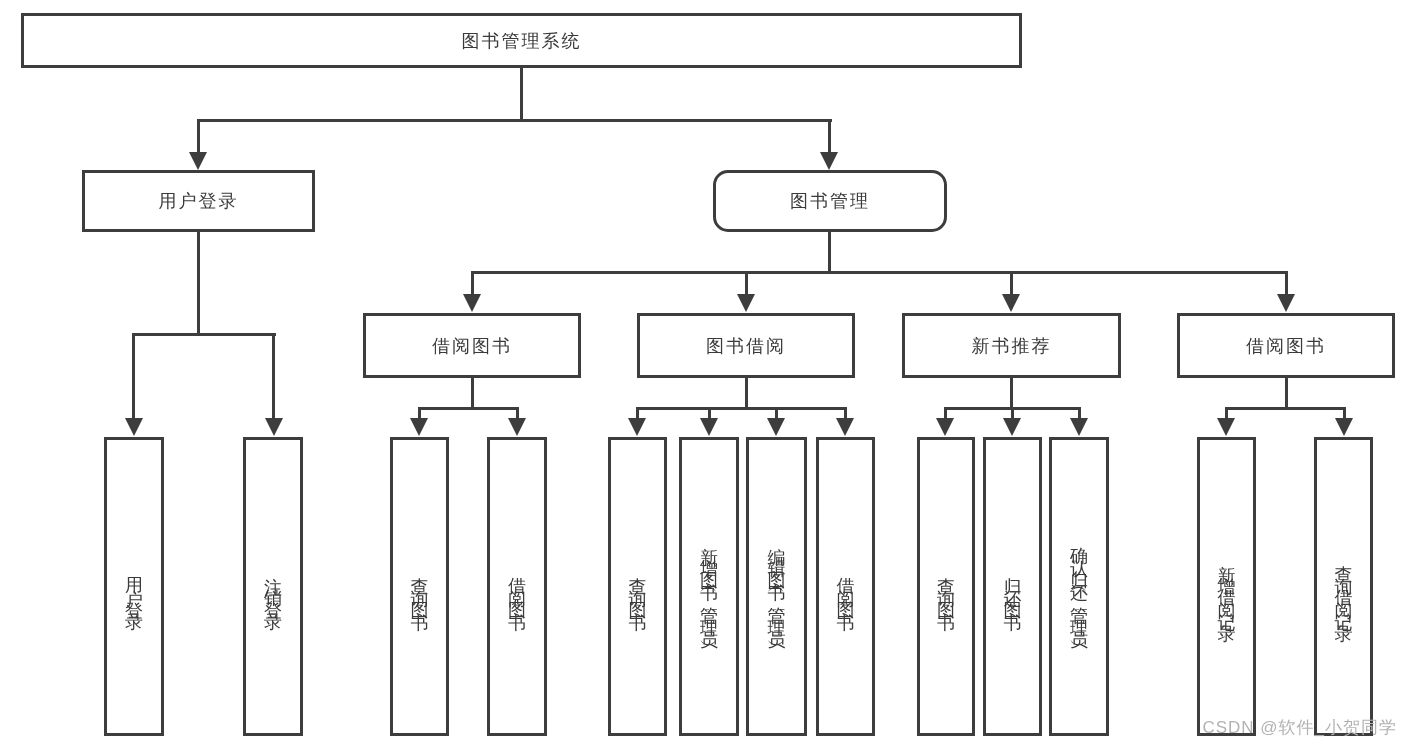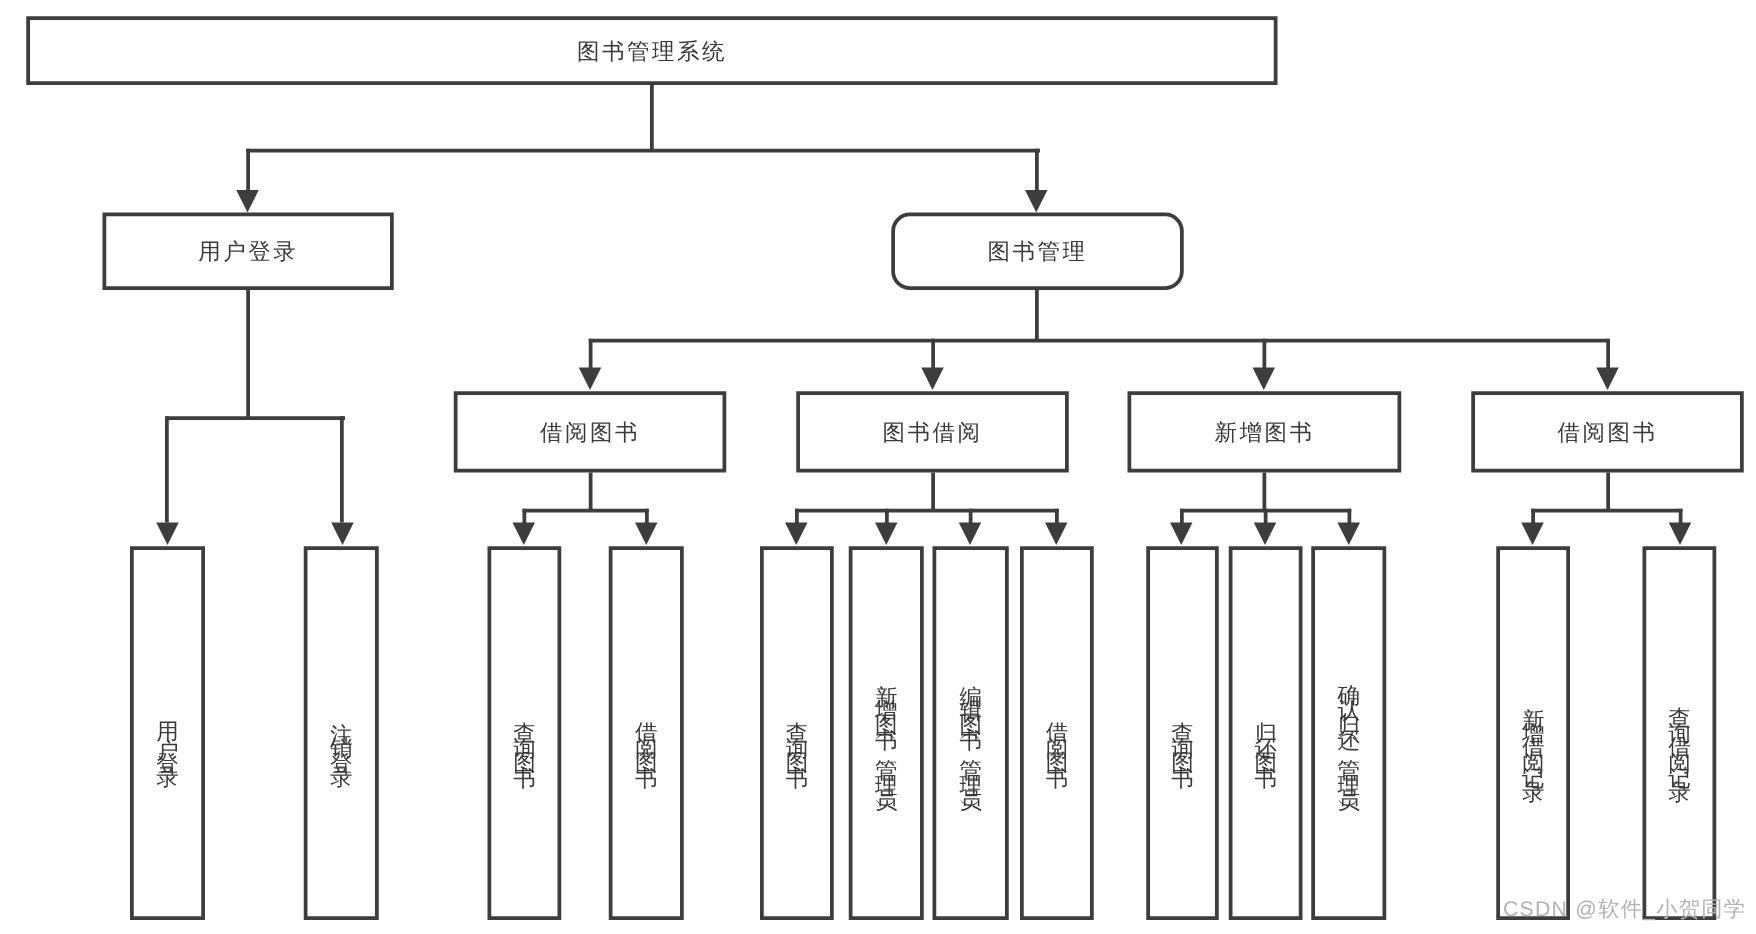--- a/index.html
+++ b/index.html
@@ -63,21 +63,21 @@
   <div class="v" style="left:1285px;top:271px;height:26px;"></div>
   <div class="arr" style="left:1277px;top:294px;"></div>
 
   <div class="box" style="left:363px;top:313px;width:218px;height:65px;">
     <span>借阅图书</span>
   </div>
   <div class="box" style="left:637px;top:313px;width:218px;height:65px;">
     <span>图书借阅</span>
   </div>
   <div class="box" style="left:902px;top:313px;width:219px;height:65px;">
-    <span>新增图书</span>
+    <span>新书推荐</span>
   </div>
   <div class="box" style="left:1177px;top:313px;width:218px;height:65px;">
     <span>借阅图书</span>
   </div>
 
   <div class="v" style="left:471px;top:378px;height:31px;"></div>
   <div class="h" style="left:418px;top:407px;width:101px;"></div>
   <div class="v" style="left:418px;top:407px;height:13px;"></div>
   <div class="arr" style="left:410px;top:418px;"></div>
   <div class="v" style="left:516px;top:407px;height:13px;"></div>

